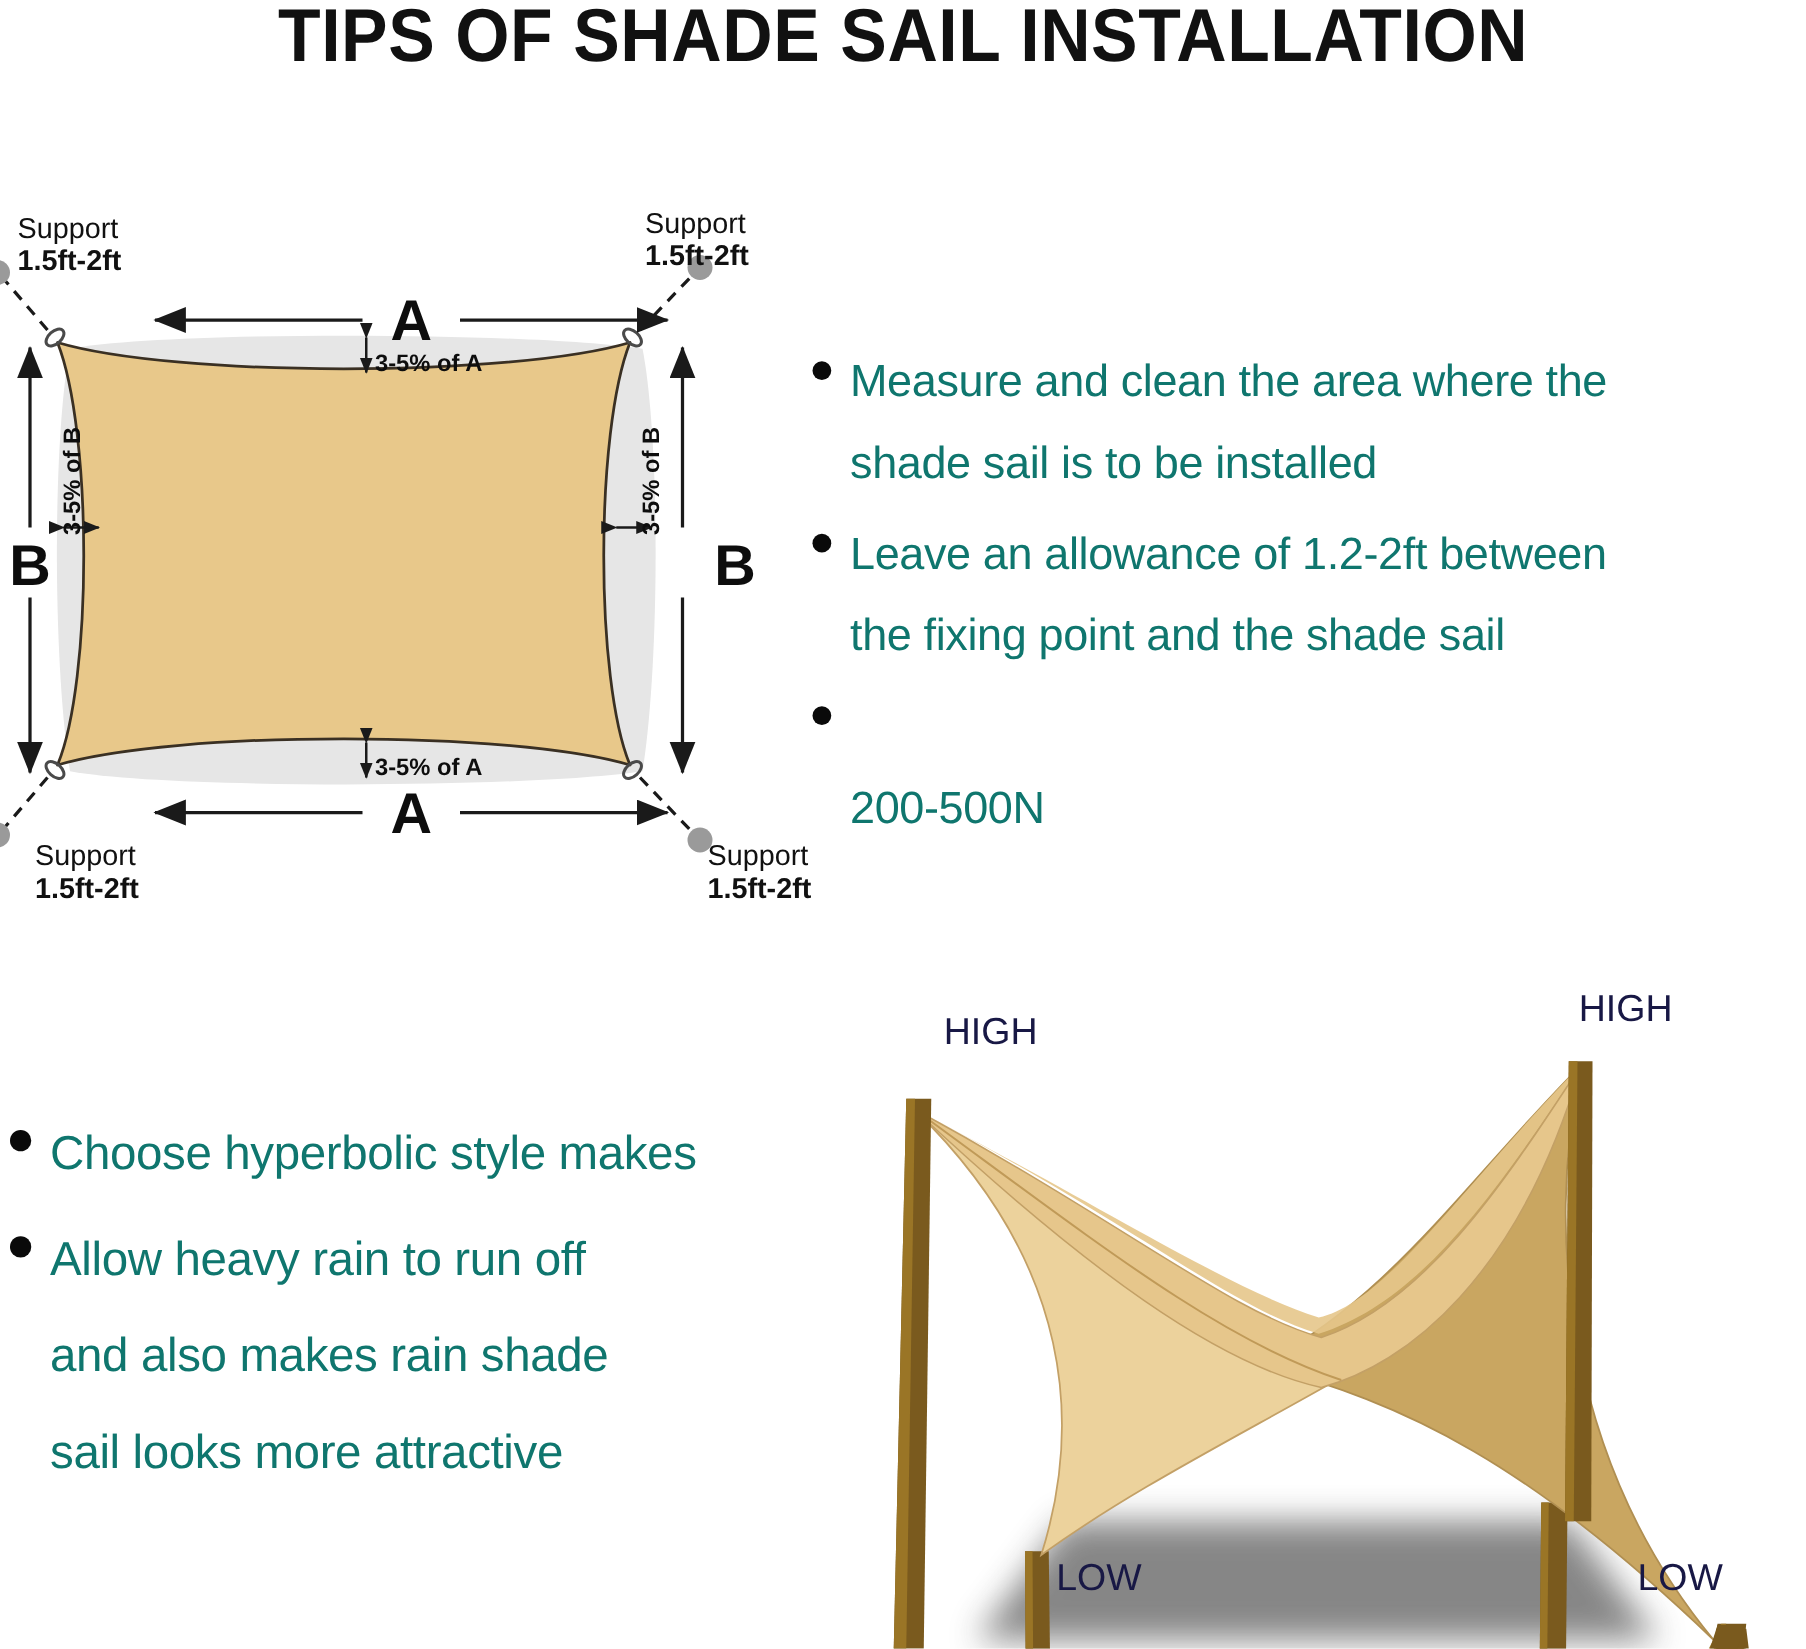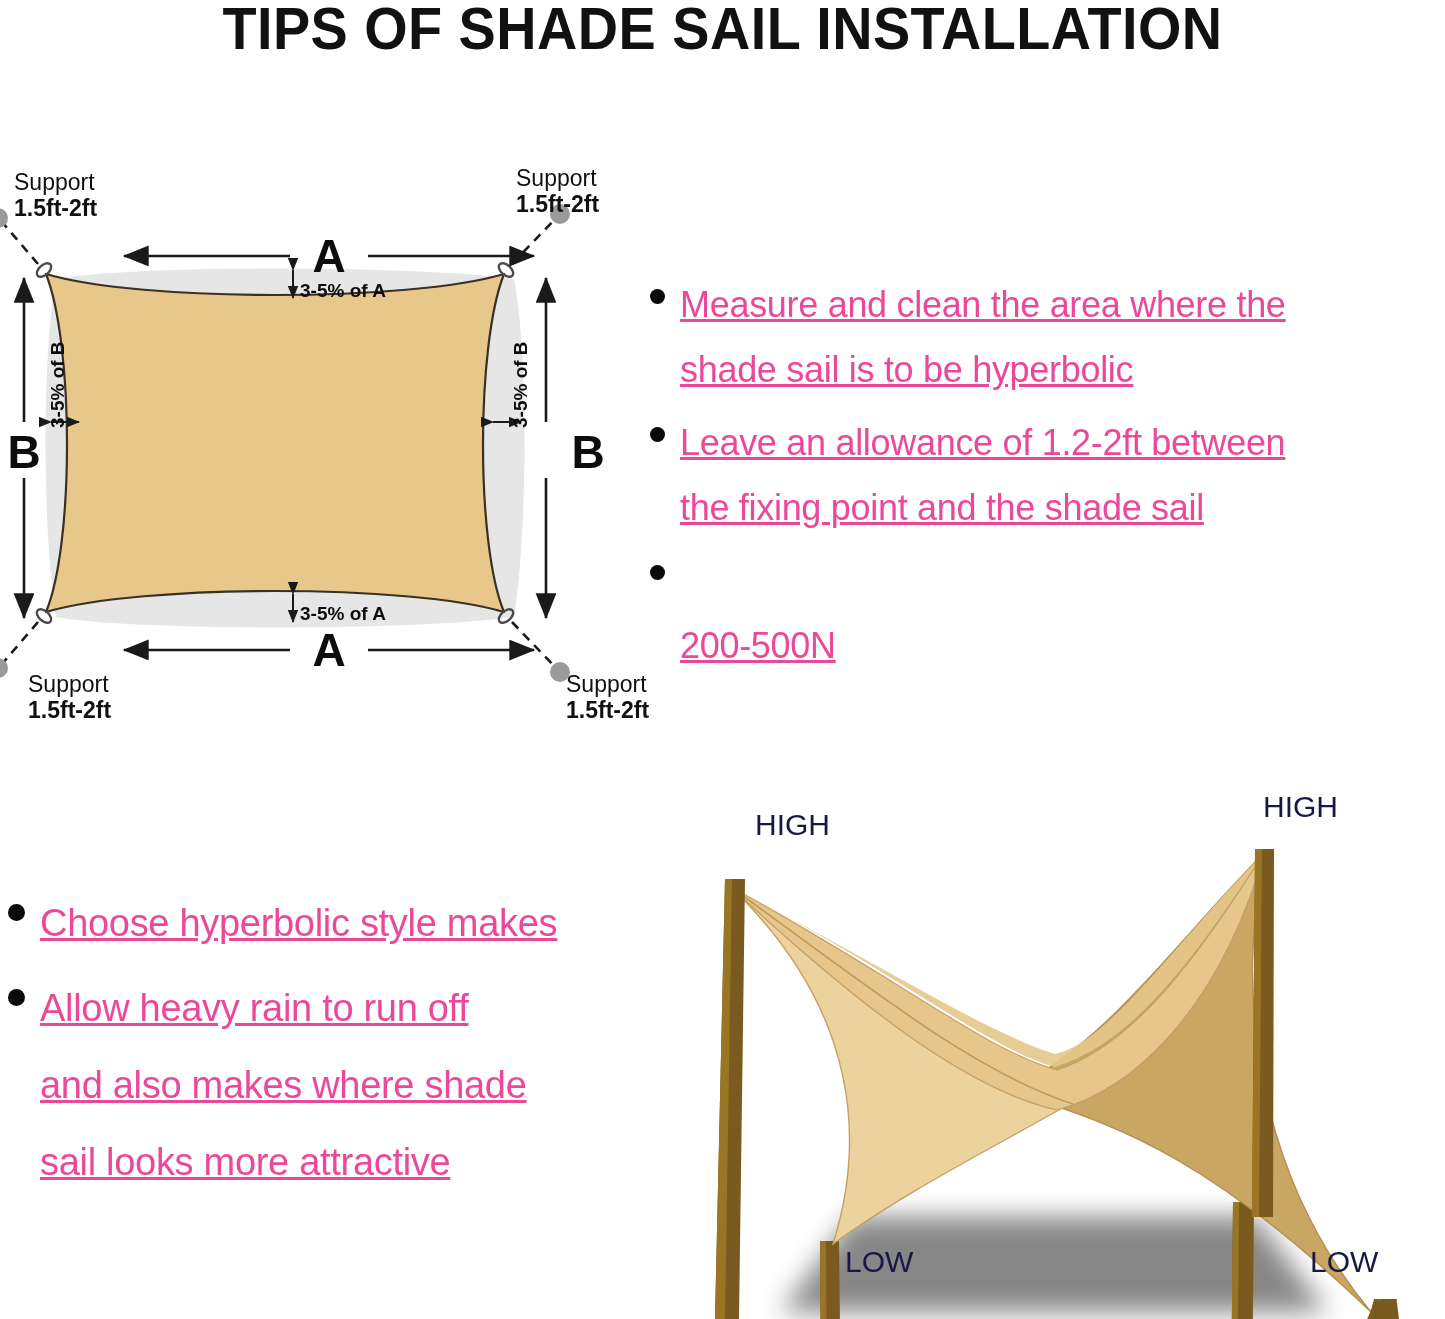--- a/index.html
+++ b/index.html
@@ -43,23 +43,22 @@
     flex:0 0 auto;
     width:15px;height:15px;border-radius:50%;
     background:#0a0a0a;
     margin-top:17px;
     margin-right:15px;
   }
   .bullet-text{
     font-family:"Liberation Sans", sans-serif;
     font-size:36px;
     line-height:65px;
-    color:#ec4899;
+    color:#0f766e;
     letter-spacing:-0.3px;
-    text-decoration:underline;
   }
 
   
   #style-list{
     position:absolute;left:8px;top:885px;width:640px;
   }
   #style-list .bullet-dot{
     width:17px;height:17px;margin-top:19px;margin-right:15px;
   }
   #style-list .bullet-text{
@@ -179,21 +178,21 @@
         <text x="566" y="558" font-family="Liberation Sans, sans-serif" font-size="23" font-weight="bold" fill="#111">1.5ft-2ft</text>
       </g>
     </svg>
   </div>
 
   <div id="tips-list">
     <div class="bullet-row">
       <span class="bullet-dot"></span>
       <span class="bullet-text">
         <span>Measure and clean the area where the</span><br>
-        <span>shade sail is to be hyperbolic</span>
+        <span>shade sail is to be installed</span>
       </span>
     </div>
     <div class="bullet-row">
       <span class="bullet-dot"></span>
       <span class="bullet-text">
         <span>Leave an allowance of 1.2-2ft between</span><br>
         <span>the fixing point and the shade sail</span>
       </span>
     </div>
     <div class="bullet-row">
@@ -209,21 +208,21 @@
     <div class="bullet-row">
       <span class="bullet-dot"></span>
       <span class="bullet-text">
         <span>Choose hyperbolic style makes</span><br>
       </span>
     </div>
     <div class="bullet-row">
       <span class="bullet-dot"></span>
       <span class="bullet-text">
         <span>Allow heavy rain to run off</span><br>
-        <span>and also makes where shade</span><br>
+        <span>and also makes rain shade</span><br>
         <span>sail looks more attractive</span>
       </span>
     </div>
   </div>
 
   <div id="hyperbolic">
     <svg width="790" height="527" viewBox="0 0 790 527" xmlns="http://www.w3.org/2000/svg">
       <defs>
         <filter id="blurshadow" x="-25%" y="-45%" width="150%" height="200%">
           <feGaussianBlur stdDeviation="13"></feGaussianBlur>

